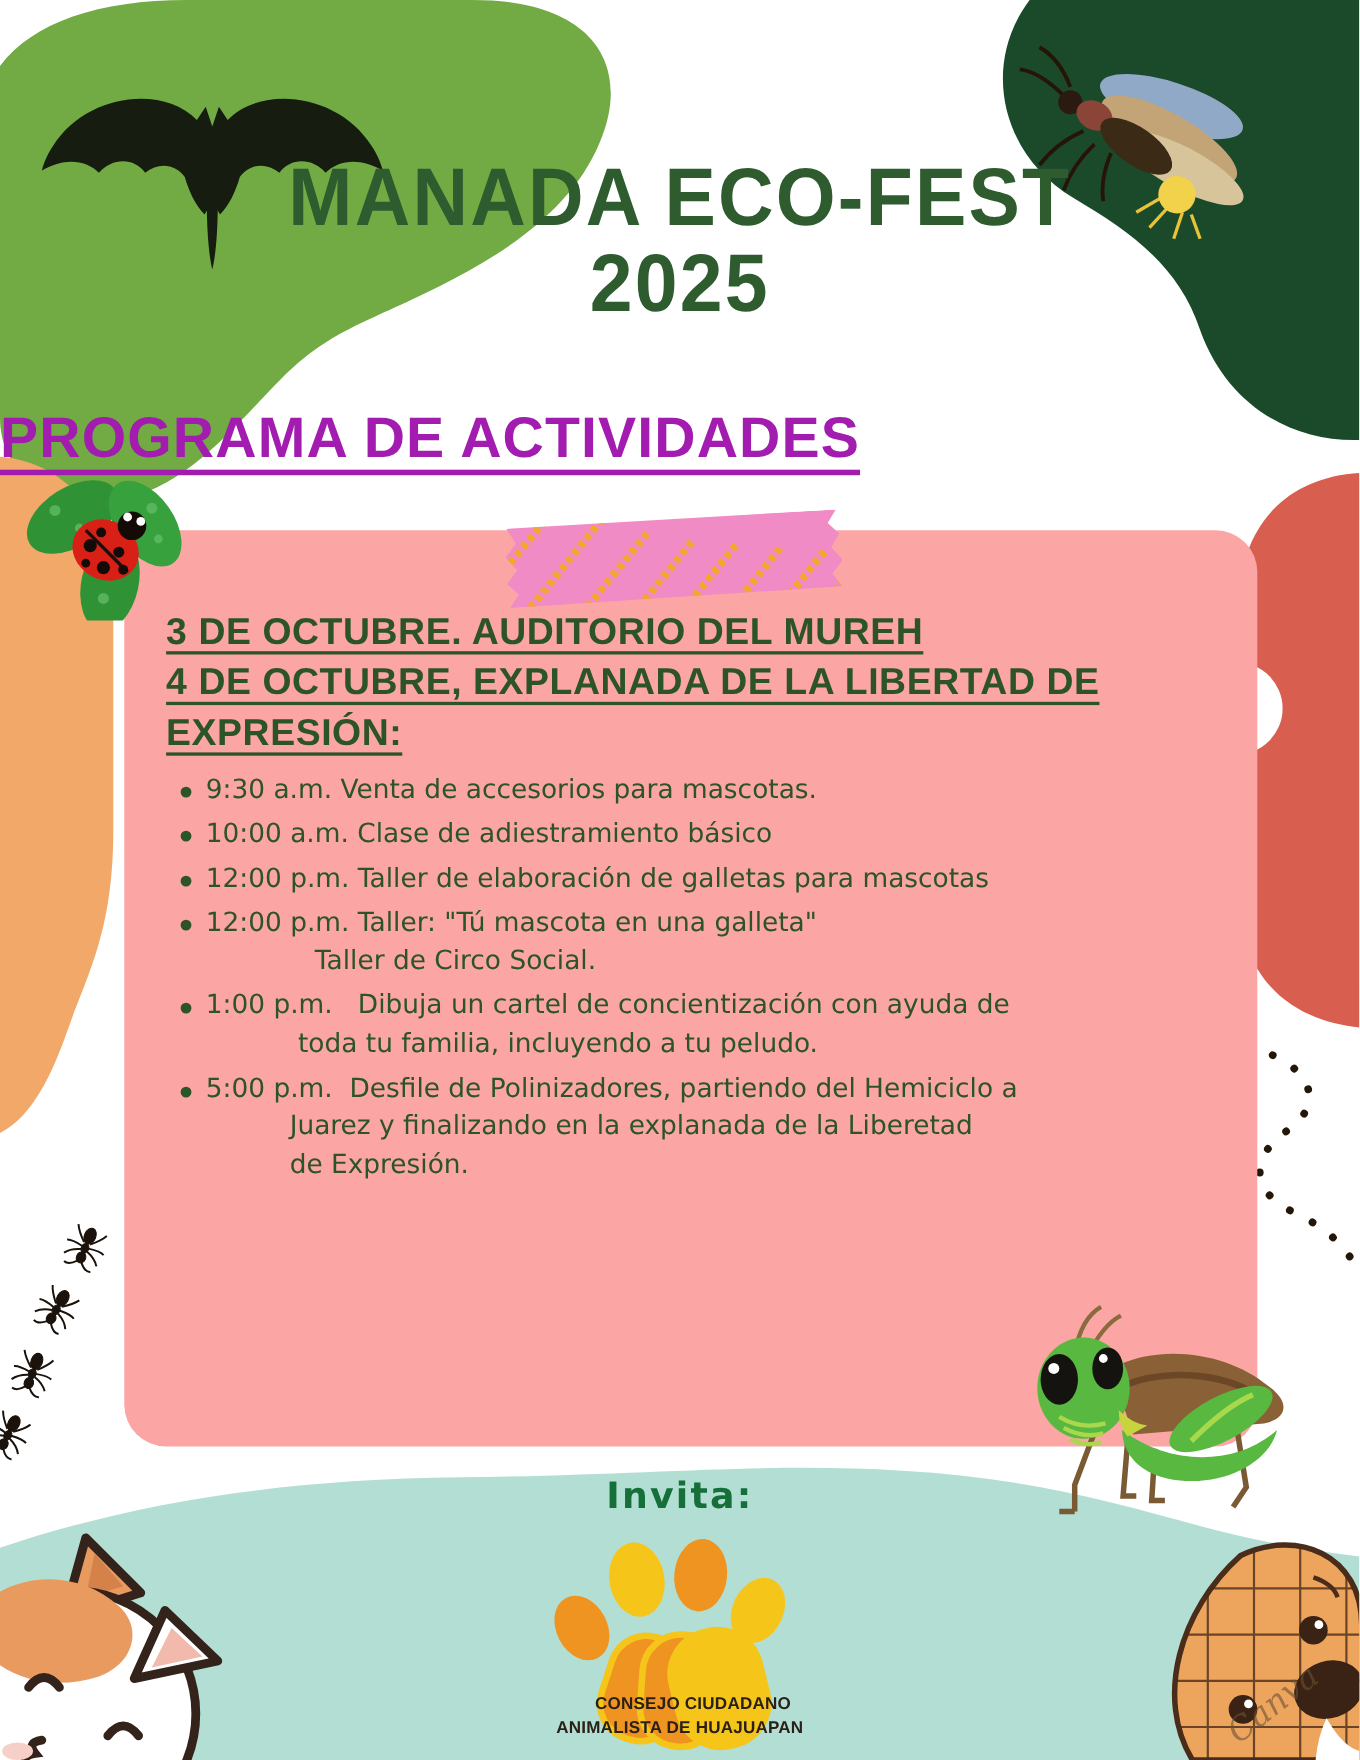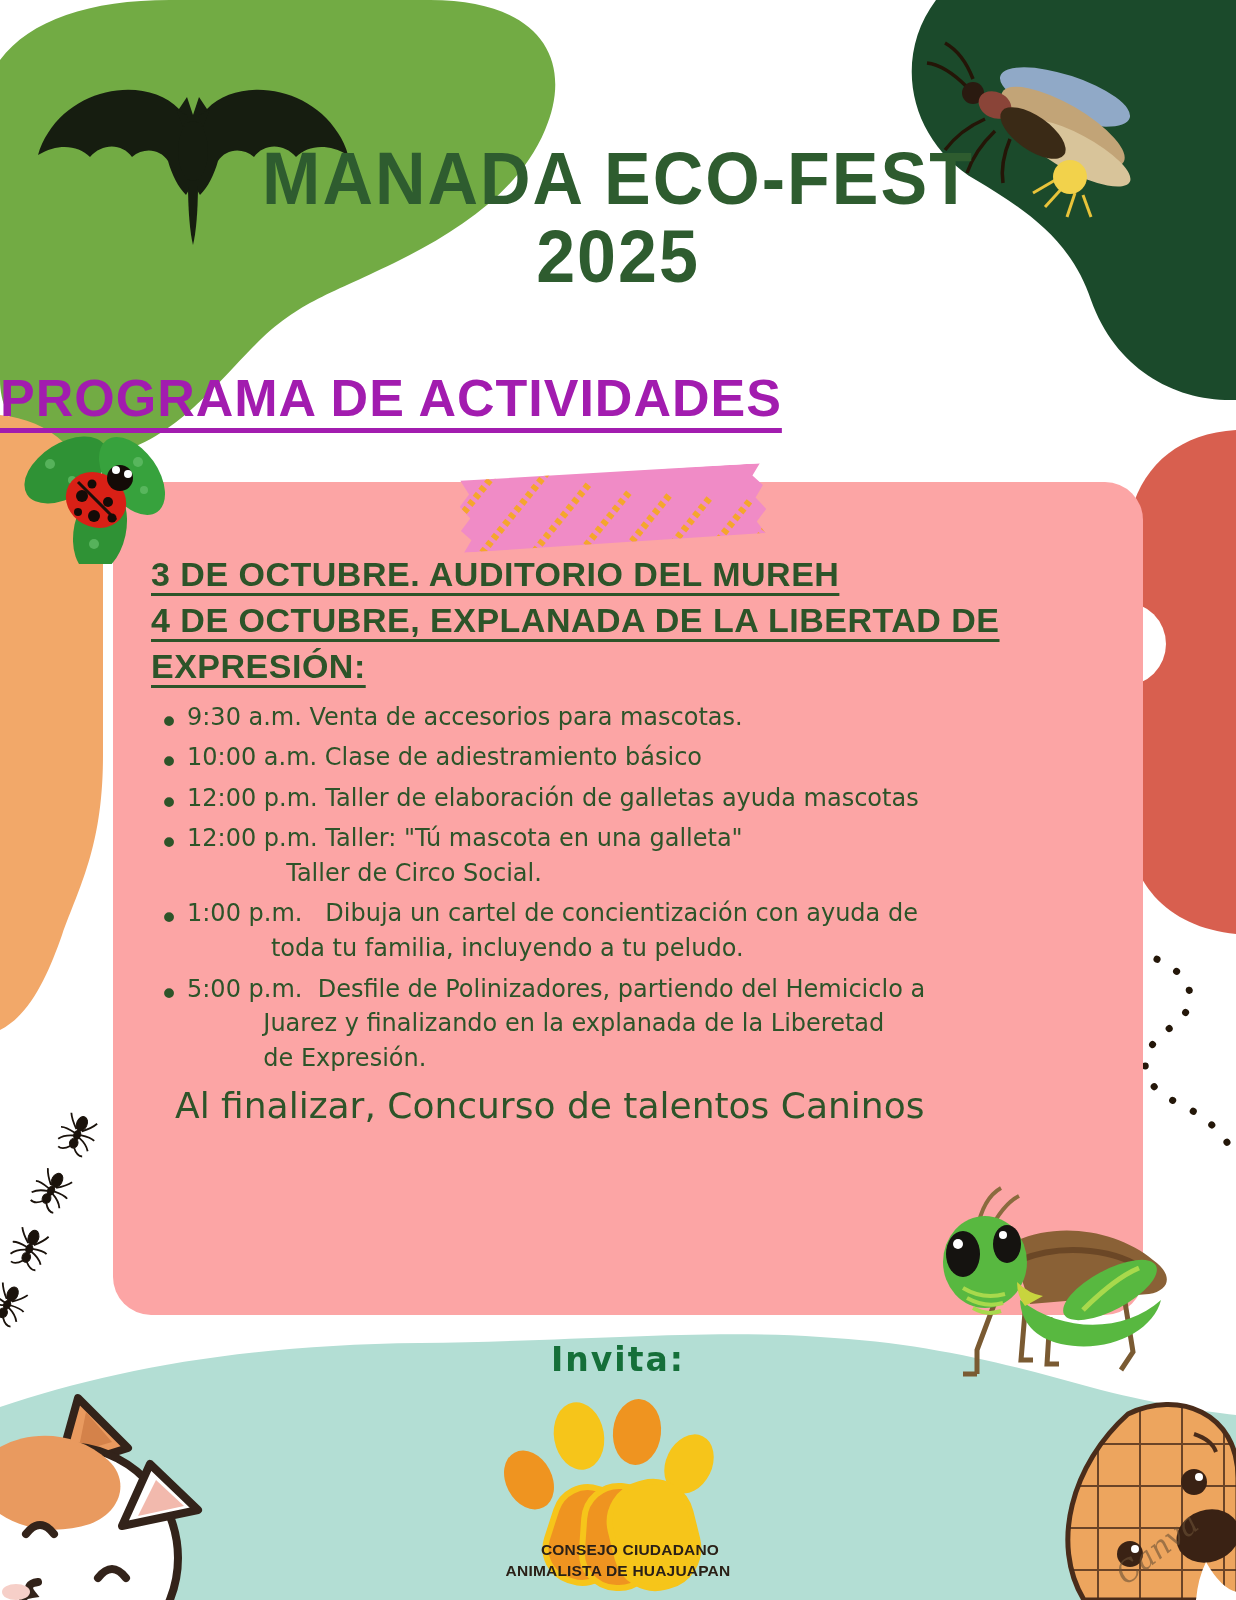--- a/index.html
+++ b/index.html
@@ -147,30 +147,29 @@
     </g>
   </svg>
 
   <div class="card">
     <h3 class="h-day">3 DE OCTUBRE. AUDITORIO DEL MUREH</h3>
     <h3 class="h-day">4 DE OCTUBRE, EXPLANADA DE LA LIBERTAD DE
 EXPRESIÓN:</h3>
     <ul class="list day2-list">
       <li><span class="t">9:30 a.m.</span> <span class="x">Venta de accesorios para mascotas.</span></li>
       <li><span class="t">10:00 a.m.</span> <span class="x">Clase de adiestramiento básico</span></li>
-      <li><span class="t">12:00 p.m.</span> <span class="x">Taller de elaboración de galletas ayuda mascotas</span></li>
+      <li><span class="t">12:00 p.m.</span> <span class="x">Taller de elaboración de galletas para mascotas</span></li>
       <li><span class="t">12:00 p.m.</span> <span class="x">Taller: "Tú mascota en una galleta"
              Taller de Circo Social.</span></li>
       <li><span class="t">1:00 p.m.</span> <span class="x">  Dibuja un cartel de concientización con ayuda de
            toda tu familia, incluyendo a tu peludo.</span></li>
       <li><span class="t">5:00 p.m.</span> <span class="x"> Desfile de Polinizadores, partiendo del Hemiciclo a
           Juarez y finalizando en la explanada de la Liberetad
           de Expresión.</span></li>
     </ul>
-    <div class="closing">Al finalizar, Concurso de talentos Caninos</div>
   </div>
 
   <div class="title-wrap">
     <div class="title-line">MANADA ECO-FEST</div>
     <div class="title-line">2025</div>
   </div>
   <div class="subtitle">PROGRAMA DE ACTIVIDADES</div>
 
   <svg class="deco" style="left:0;top:1105px;z-index:1;" width="115" height="225" viewBox="0 0 115 225">
     <defs>

